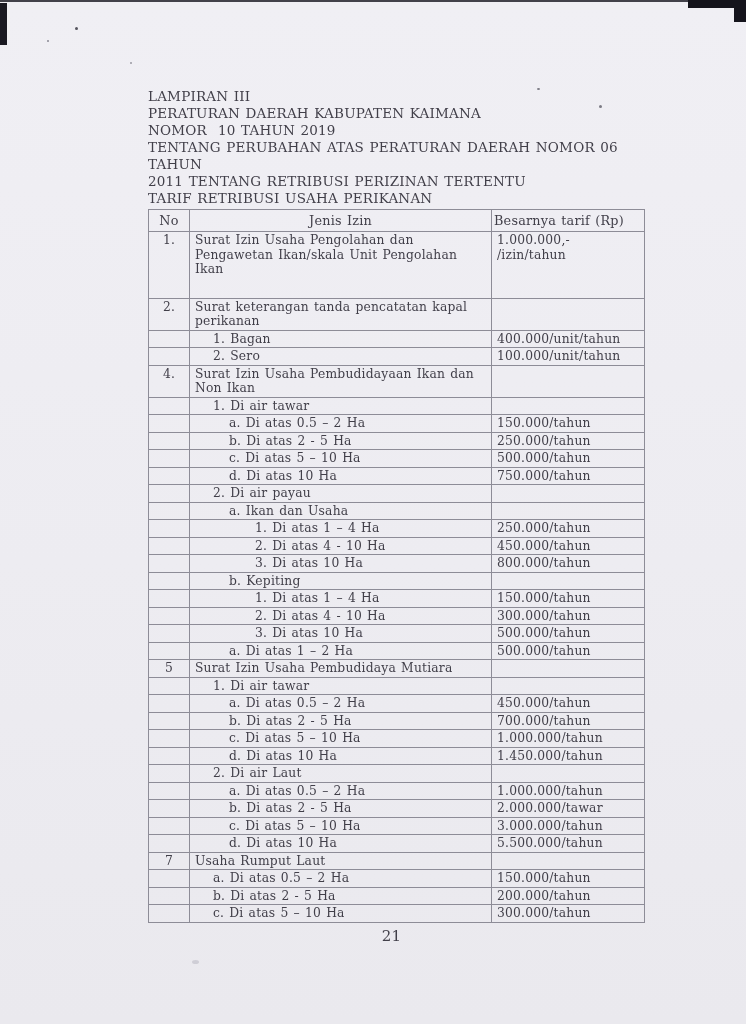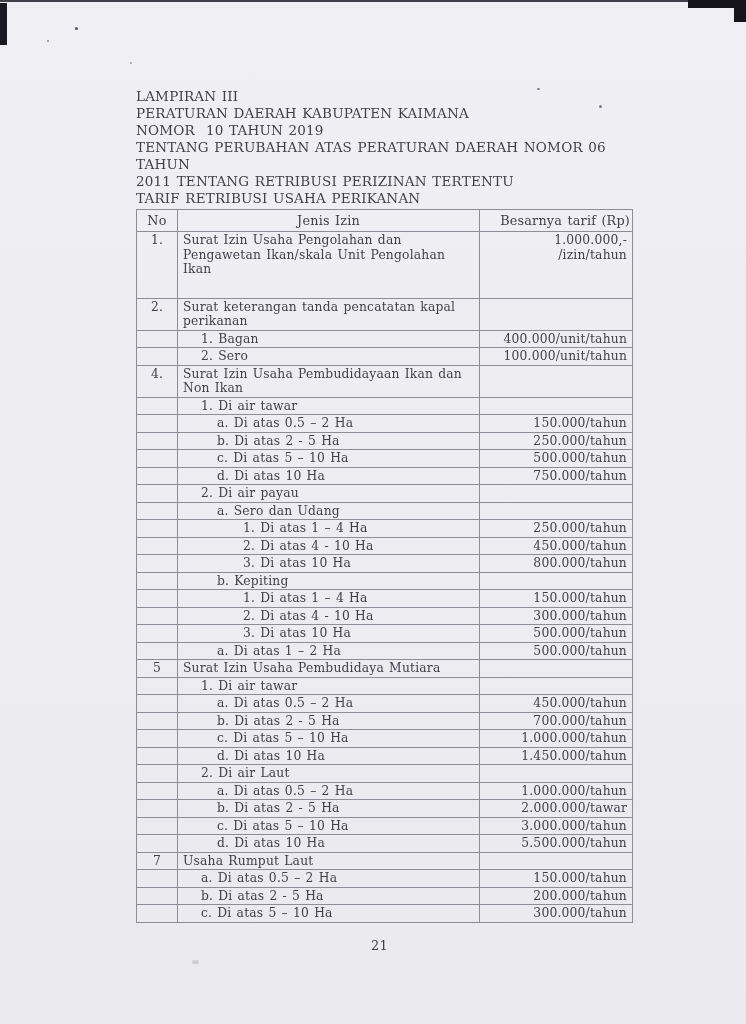--- a/index.html
+++ b/index.html
@@ -24,21 +24,21 @@
   .s1 { left: 75px;  top: 27px;  width: 3px; height: 3px; background: #55545e; }
   .s2 { left: 47px;  top: 40px;  width: 2px; height: 2px; background: #8a8994; }
   .s3 { left: 537px; top: 88px;  width: 3px; height: 2px; background: #7b7a84; }
   .s4 { left: 599px; top: 105px; width: 3px; height: 3px; background: #7b7a84; }
   .s5 { left: 130px; top: 62px;  width: 2px; height: 2px; background: #9a99a2; }
   .s6 { left: 192px; top: 960px; width: 7px; height: 4px; background: #cfced6; }
 
   
   .content {
     position: absolute;
-    left: 136px; top: 88px;
+    left: 148px; top: 88px;
     width: 487px;
   }
   .hdr-line {
     font-size: 13.5px;
     line-height: 17px;
     white-space: pre-wrap;
   }
   .table-title {
     margin-bottom: 2px;
     font-size: 13.5px;
@@ -58,30 +58,30 @@
     padding: 1px 5px;
     overflow: hidden;
   }
   .tariff th {
     font-weight: normal;
     padding: 3px 2px;
     font-size: 12.8px;
   }
   .c-no    { width: 36px; text-align: center; padding-left: 1px; padding-right: 1px; }
   .c-jenis { width: 297px; }
-  .c-tarif { width: 148px; text-align: right; white-space: pre-line; padding-right: 6px; }
+  .c-tarif { width: 148px; text-align: left; white-space: pre-line; padding-right: 6px; }
   td.lv1 { padding-left: 23px; margin-top: 7px; }
   td.lv2 { padding-left: 39px; }
   td.lv3 { padding-left: 65px; }
   tr.tall td { padding-bottom: 21px; }
 
   .page-number {
-    margin-top: 15px;
+    margin-top: 4px;
     text-align: center;
-    font-size: 13px;
+    font-size: 15px;
   }
 </style>
 </head>
 <body>
 
 <div class="artifact a-topline"></div>
 <div class="artifact a-tr-blob"></div>
 <div class="artifact a-tr-wedge"></div>
 <div class="artifact a-tl-bar"></div>
 <div class="speck s1"></div>
@@ -163,21 +163,21 @@
     <td class="c-jenis lv2">d. Di atas 10 Ha</td>
     <td class="c-tarif">750.000/tahun</td>
   </tr>
         <tr>
     <td class="c-no"></td>
     <td class="c-jenis lv1">2. Di air payau</td>
     <td class="c-tarif"></td>
   </tr>
         <tr>
     <td class="c-no"></td>
-    <td class="c-jenis lv2">a. Sero dan Udang</td>
+    <td class="c-jenis lv2">a. Ikan dan Usaha</td>
     <td class="c-tarif"></td>
   </tr>
         <tr>
     <td class="c-no"></td>
     <td class="c-jenis lv3">1. Di atas 1 – 4 Ha</td>
     <td class="c-tarif">250.000/tahun</td>
   </tr>
         <tr>
     <td class="c-no"></td>
     <td class="c-jenis lv3">2. Di atas 4 - 10 Ha</td>

